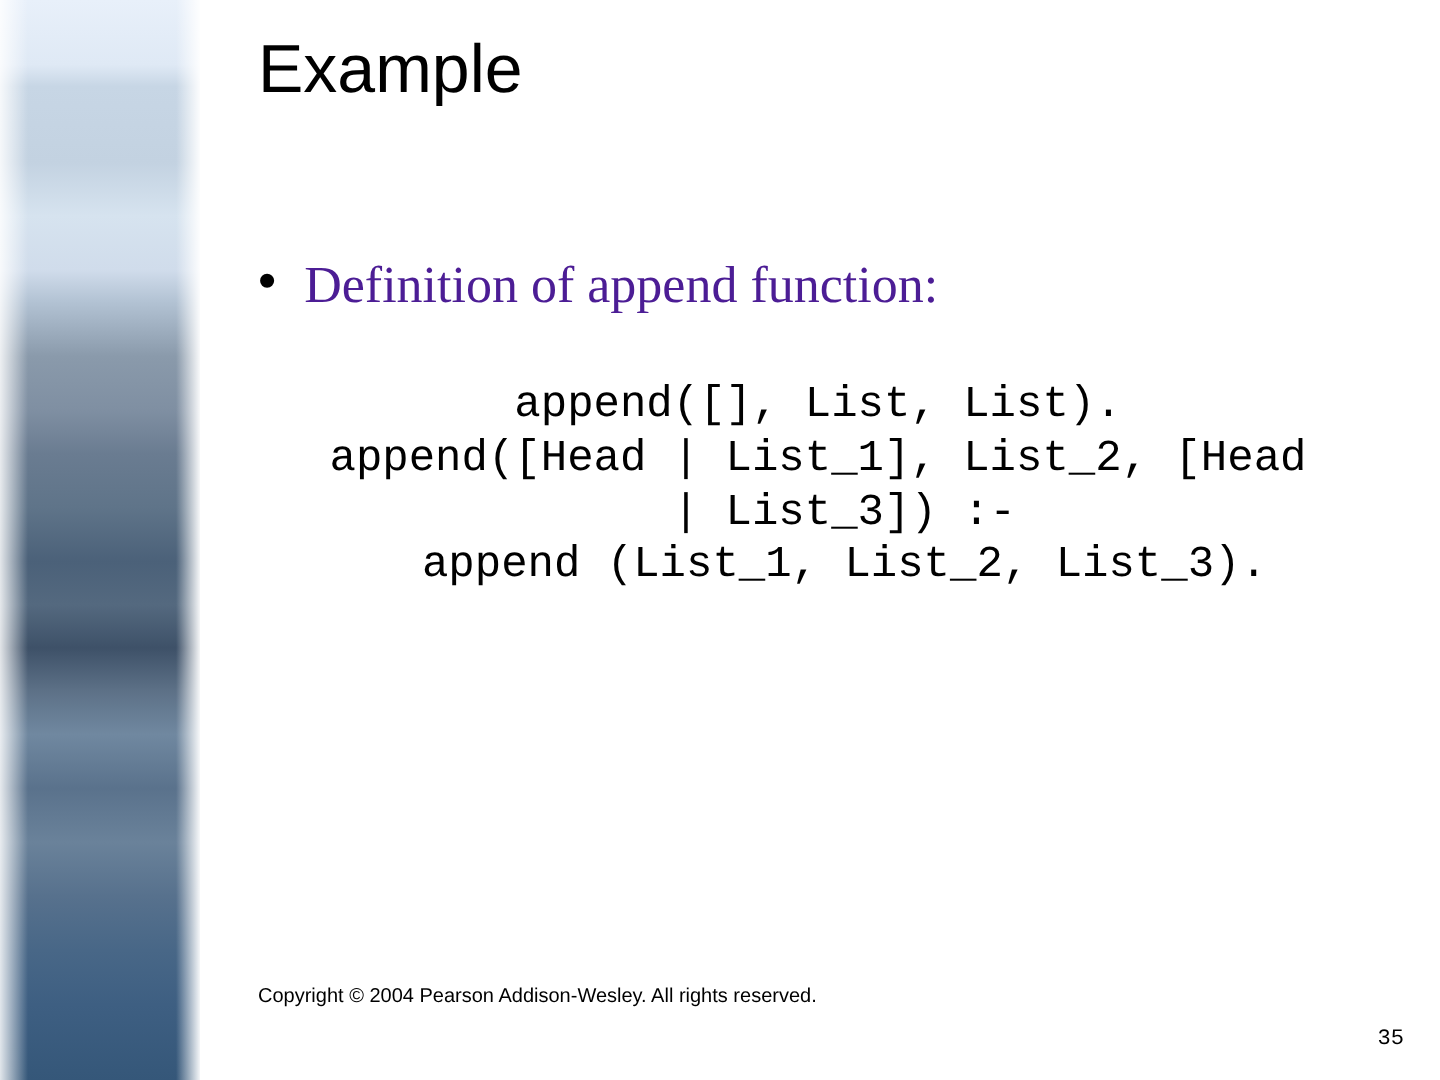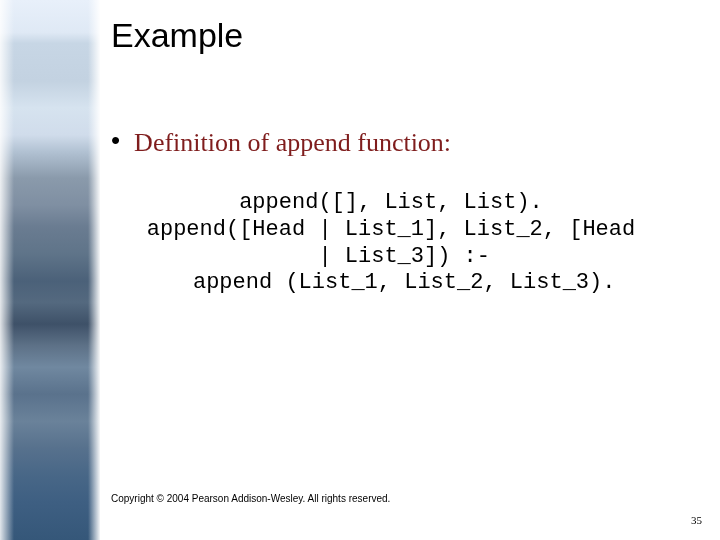--- a/index.html
+++ b/index.html
@@ -41,21 +41,21 @@
         #7088a0 68%,
         #5a728c 73%,
         #6a829a 78%,
         #57718d 83%,
         #486787 88%,
         #3e5f82 93%,
         #355779 100%);
   }
   .content {
     position: absolute;
-    left: 111px;
+    left: 129px;
     top: 0;
     width: 590px;
     height: 520px;
   }
   .title {
     position: absolute;
     top: 16px;
     left: 0;
     font-size: 34px;
     color: #000;
@@ -73,21 +73,21 @@
     font-size: 26px;
     line-height: 1;
     margin-right: 14px;
     font-family: Arial, Helvetica, sans-serif;
     color: #000;
     position: relative;
     top: -2px;
   }
   .bullet-text {
     font-size: 26px;
-    color: #7f1d1d;
+    color: #4c1d95;
     font-family: "Times New Roman", Times, serif;
   }
   .code-block {
     position: absolute;
     top: 190px;
     left: 0;
     width: 560px;
     font-family: "Courier New", Courier, monospace;
     font-size: 22px;
     line-height: 1.22;
@@ -106,21 +106,21 @@
   }
   .copyright {
     font-family: Arial, Helvetica, sans-serif;
     font-size: 10px;
     color: #000;
   }
   .pagenum {
     position: absolute;
     bottom: 14px;
     right: 18px;
-    font-family: Liberation Serif, serif;
+    font-family: Liberation Mono, monospace;
     font-size: 11px;
     color: #000;
   }
 </style>
 </head>
 <body>
 
 <div class="slide">
   <div class="sidebar"></div>
 

